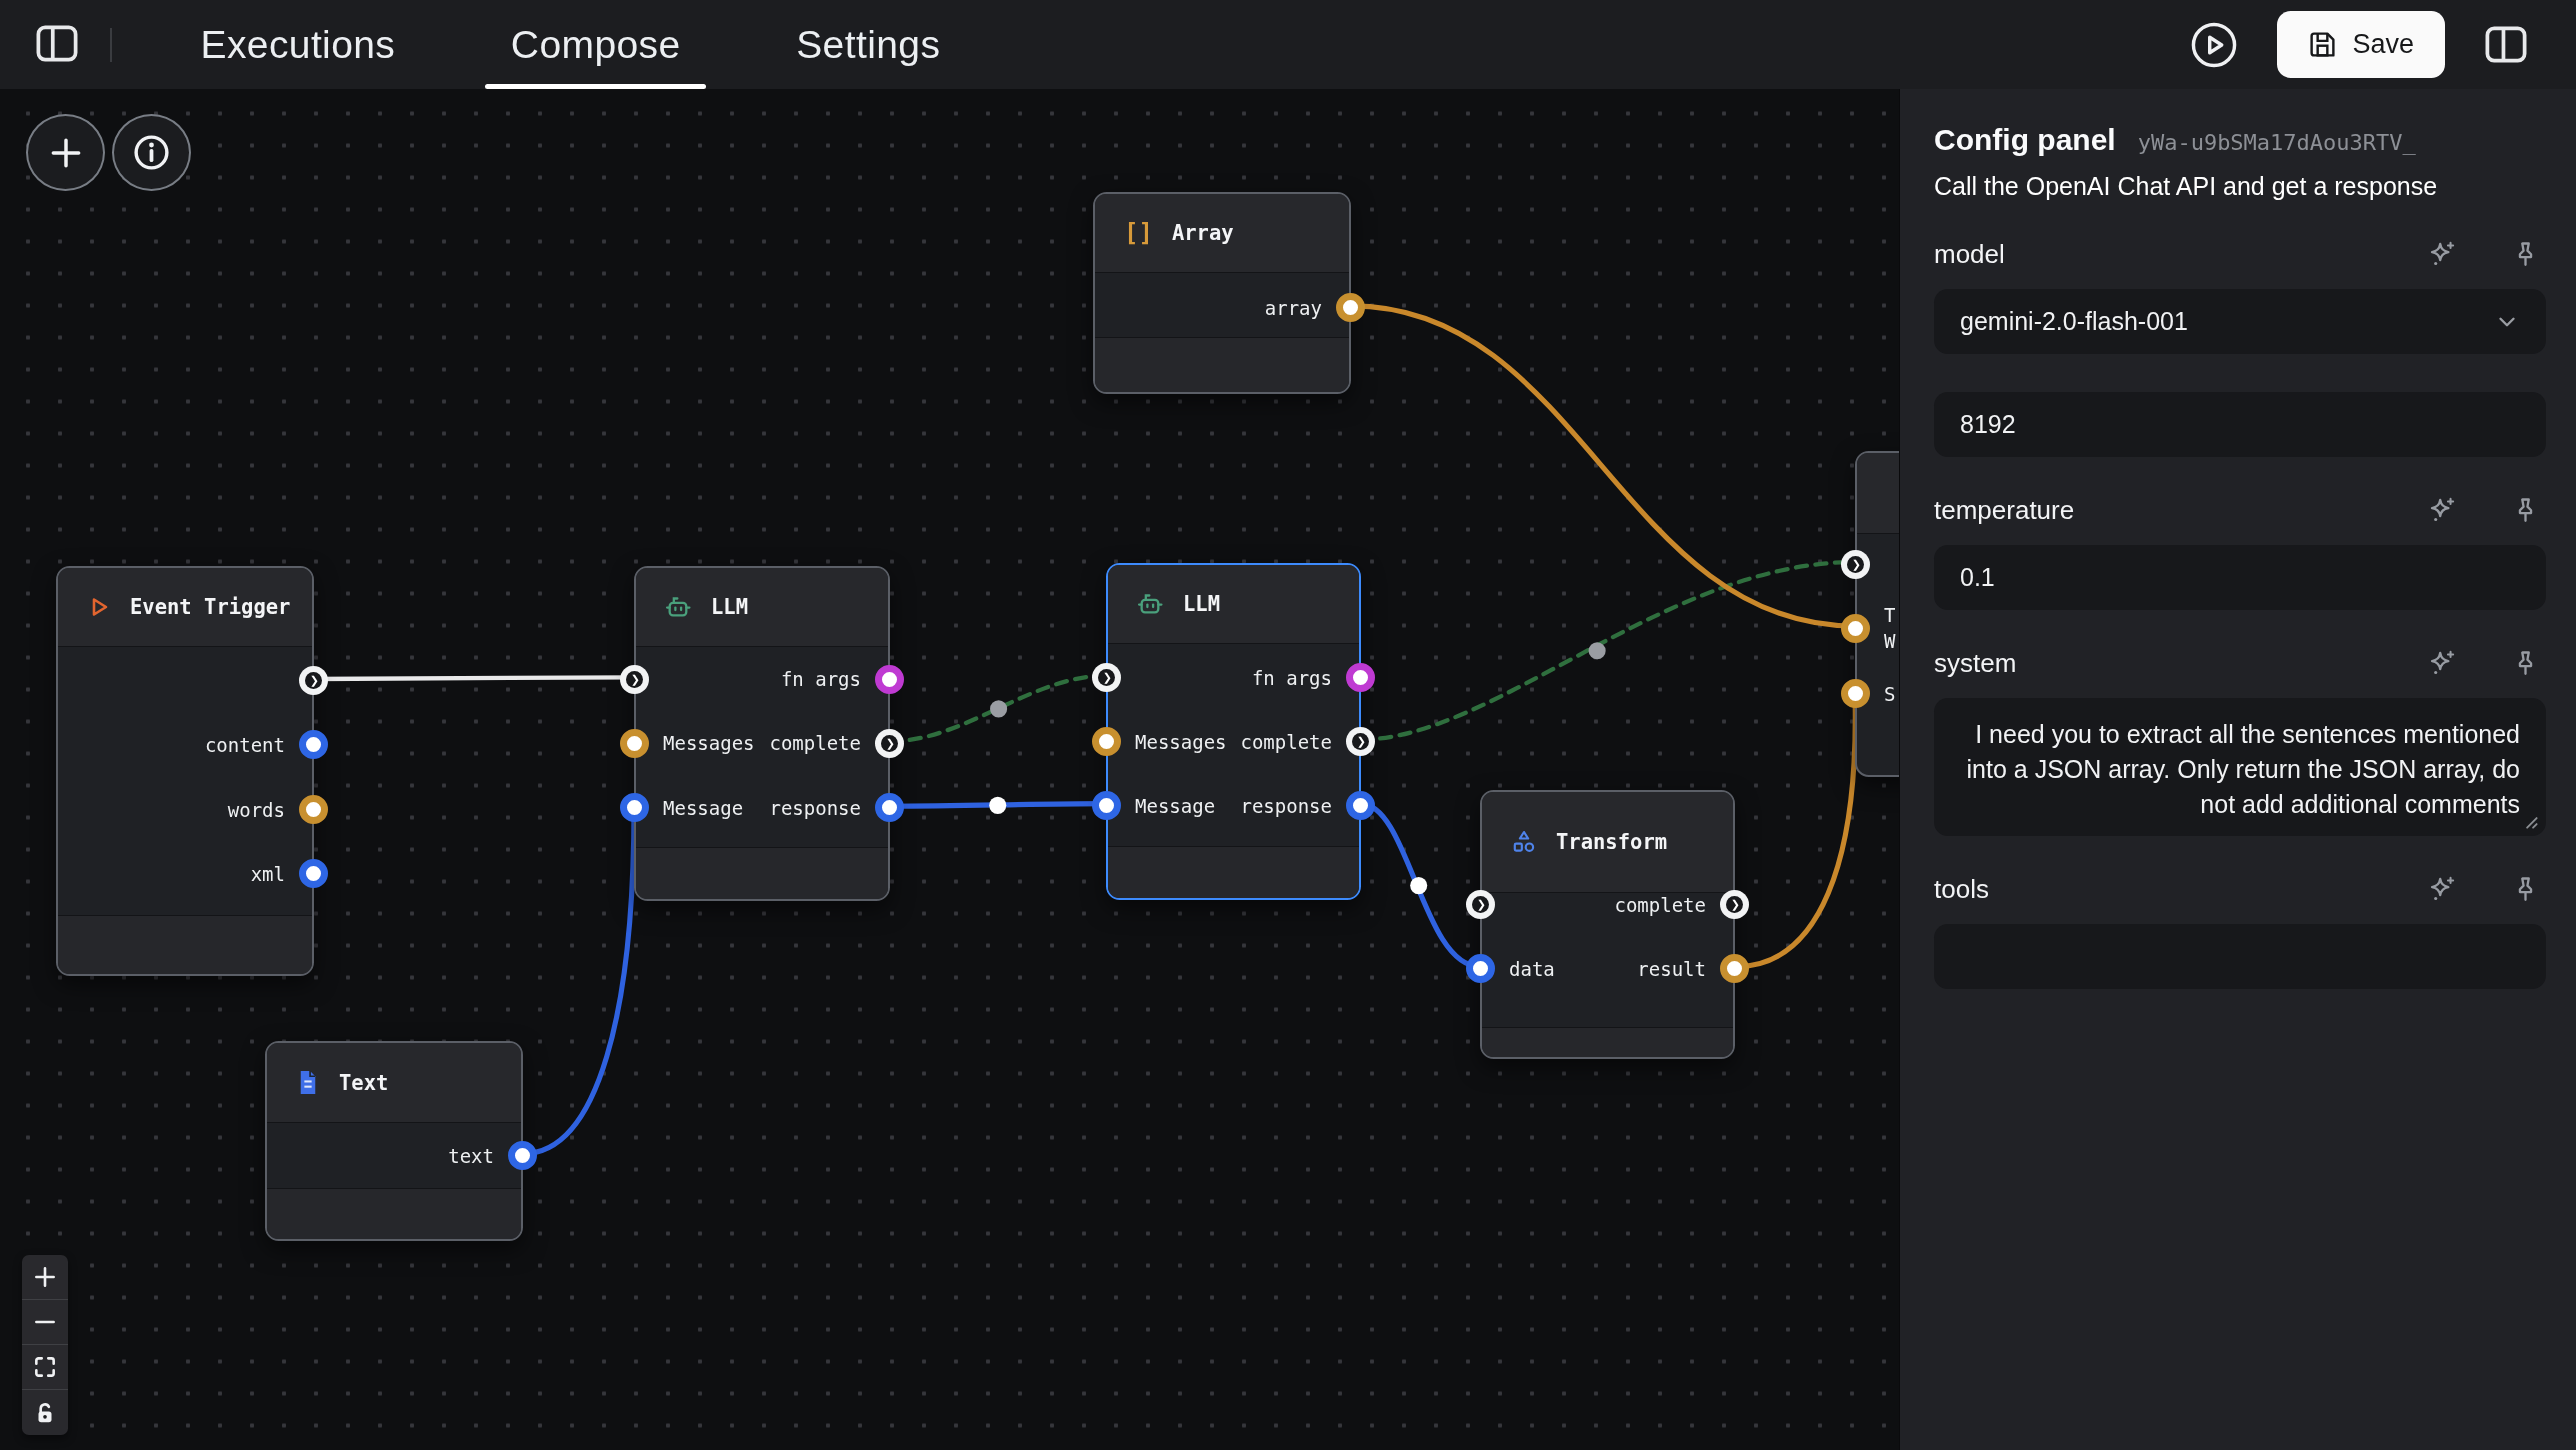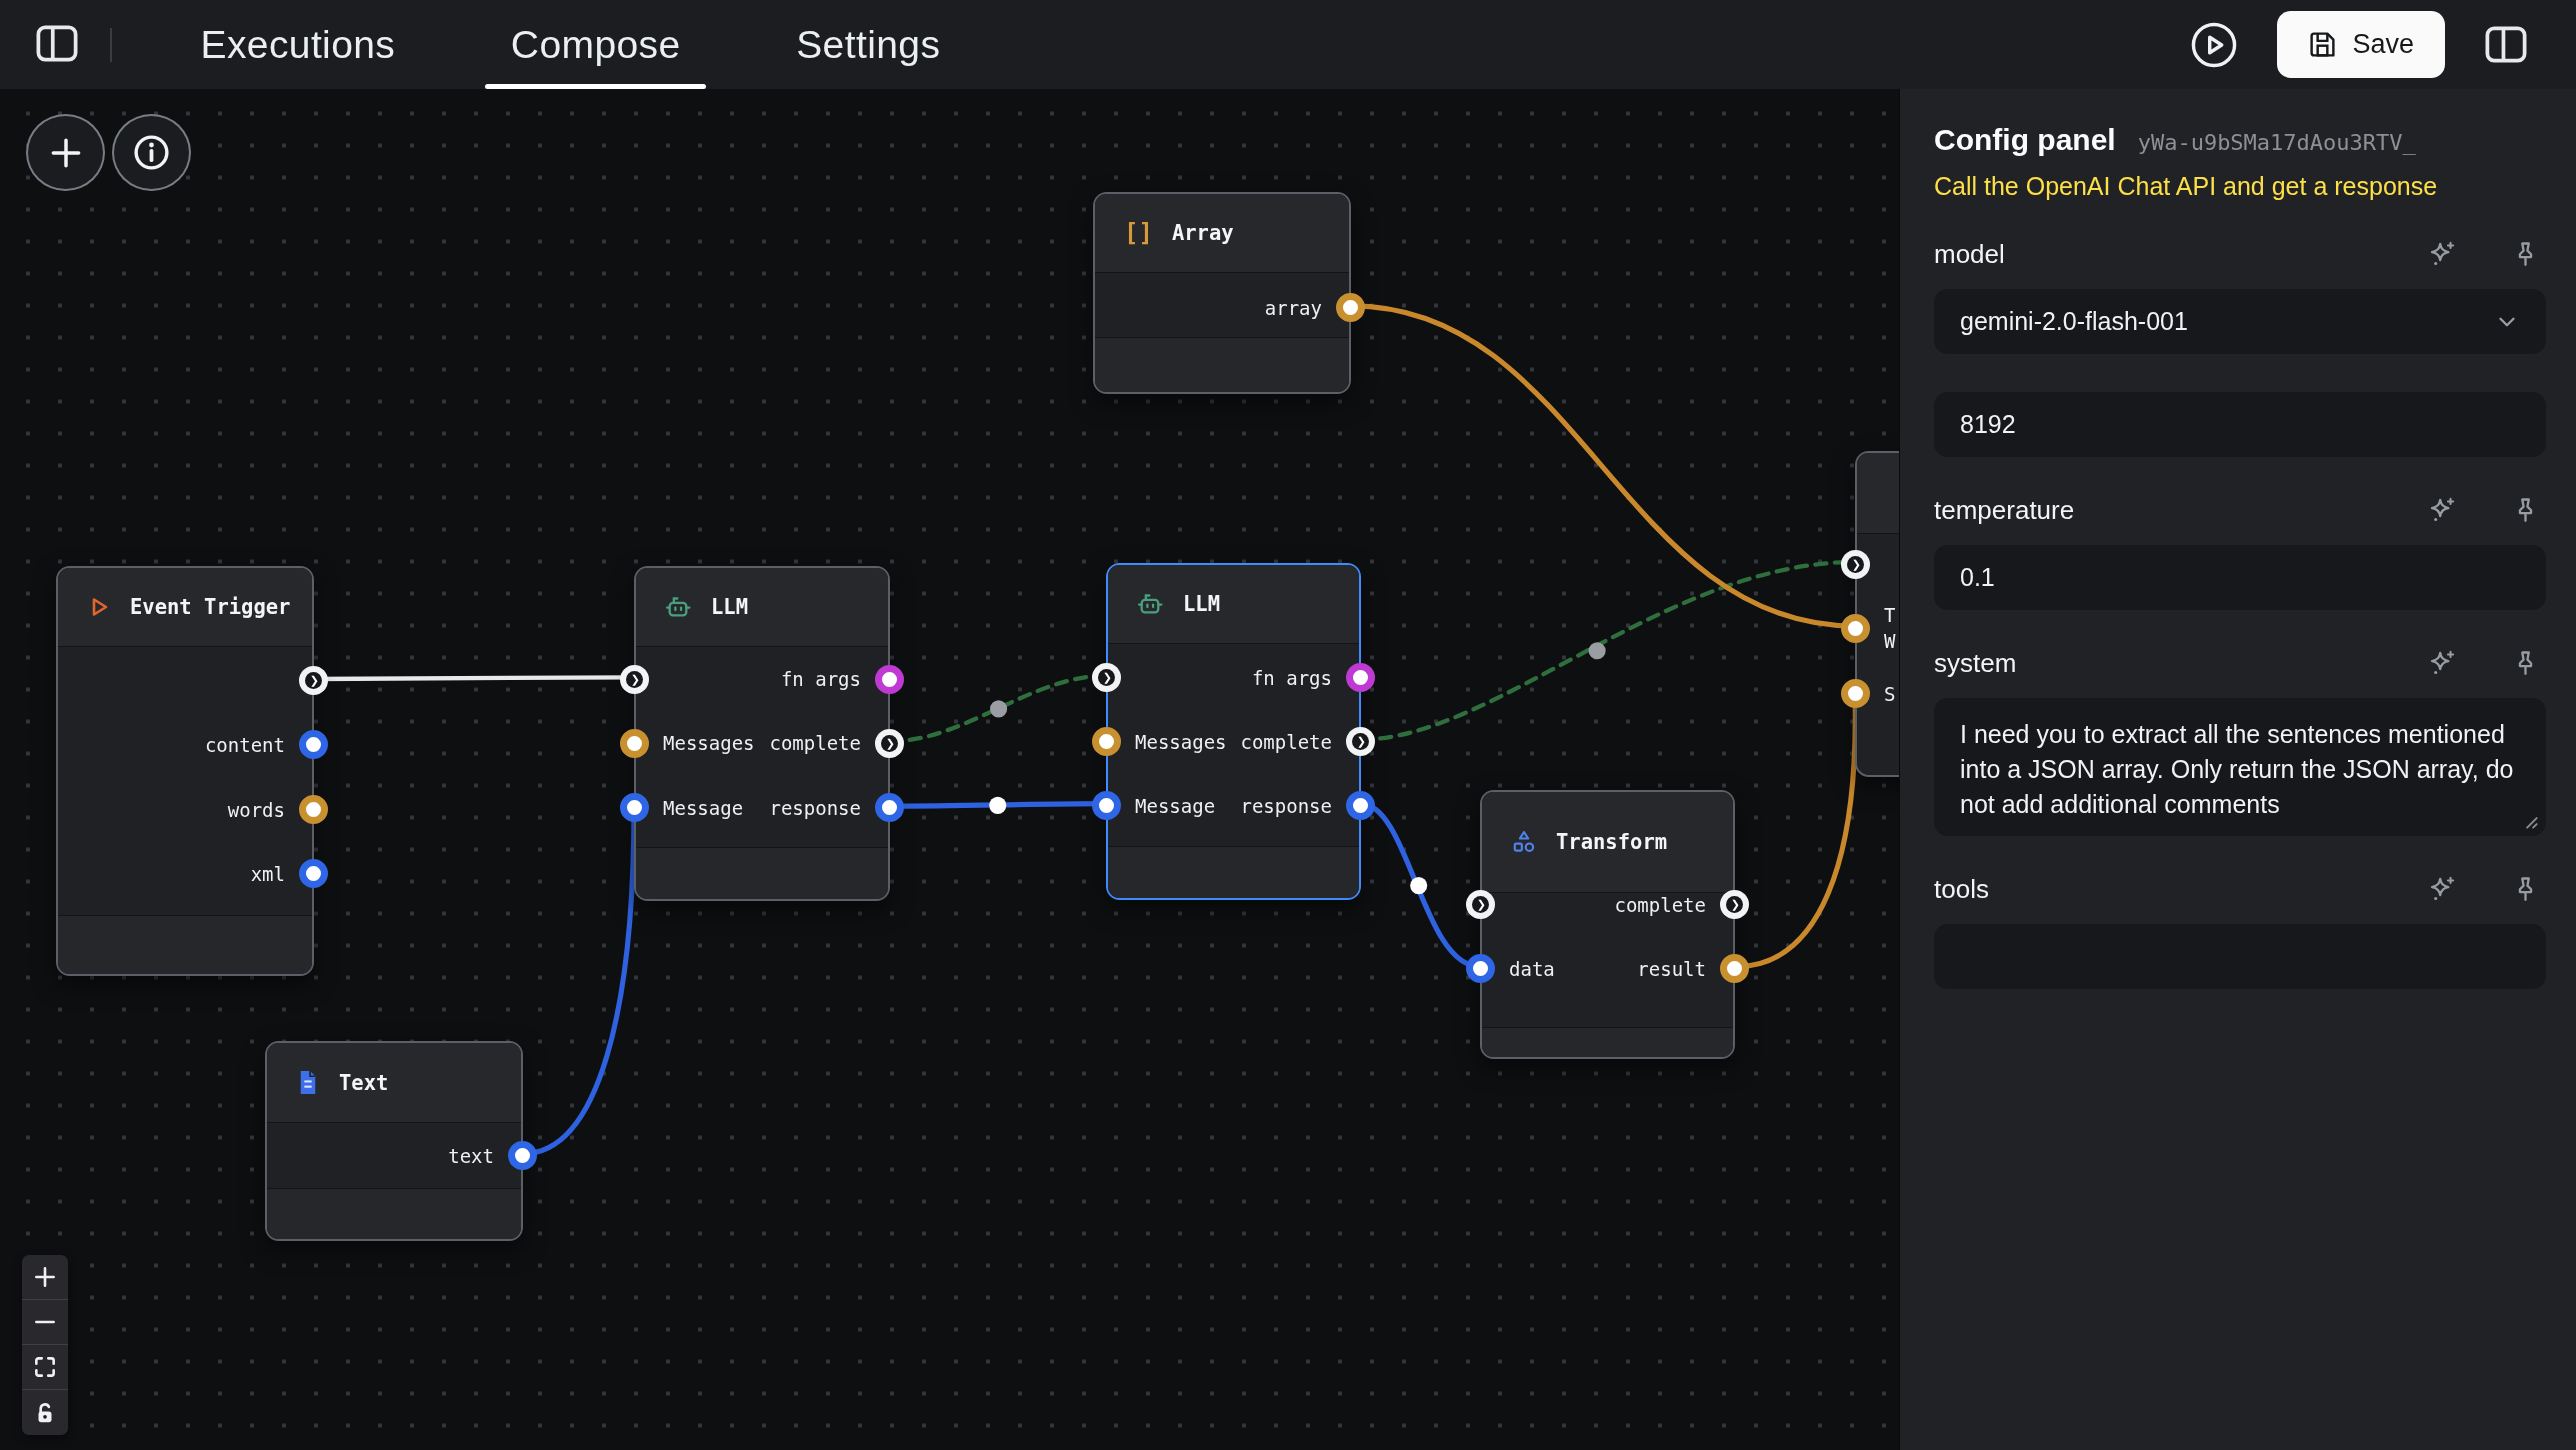--- a/index.html
+++ b/index.html
@@ -59,22 +59,22 @@
   .zoom-btn{width:46px;height:45px;display:flex;align-items:center;justify-content:center;
             cursor:pointer;border-bottom:0.9px solid #3f4044;}
   .zoom-btn:last-child{border-bottom:none;}
 
   
   #panel{position:absolute;left:1899px;top:89px;width:677px;height:1361px;background:#212226;
          border-left:1.7px solid #0a0a0c;padding:34px 30px 0 34px;z-index:35;}
   #panel-title-row{display:flex;align-items:baseline;gap:22px;}
   #panel-title{font-size:30px;font-weight:600;color:#fafbfc;}
   #panel-node-id{font-family:"DejaVu Sans Mono",monospace;font-size:22px;color:#8d9096;}
-  #panel-subtitle{margin-top:15.4px;font-size:25px;color:#fde047;}
-  .field{margin-top:38px;}
+  #panel-subtitle{margin-top:15.4px;font-size:25px;color:#ffffff;}
+  .field{margin-top:38px;text-align:right;}
   .field-head{display:flex;align-items:center;}
   .field-label{font-size:26px;font-weight:500;color:#f3f4f6;}
   .field-icons{margin-left:auto;display:flex;gap:53px;align-items:center;margin-right:5.1px;}
   .field-icons svg{cursor:pointer;}
   .inputbox{margin-top:19px;height:65px;background:#17181b;border-radius:13.7px;
             display:flex;align-items:center;padding:0 26px;font-size:25px;color:#f1f2f4;
             cursor:text;}
   .selectbox{cursor:pointer;}
   .selectbox .chev-down{margin-left:auto;}
   .textbox{margin-top:19px;position:relative;height:138px;background:#17181b;border-radius:13.7px;

